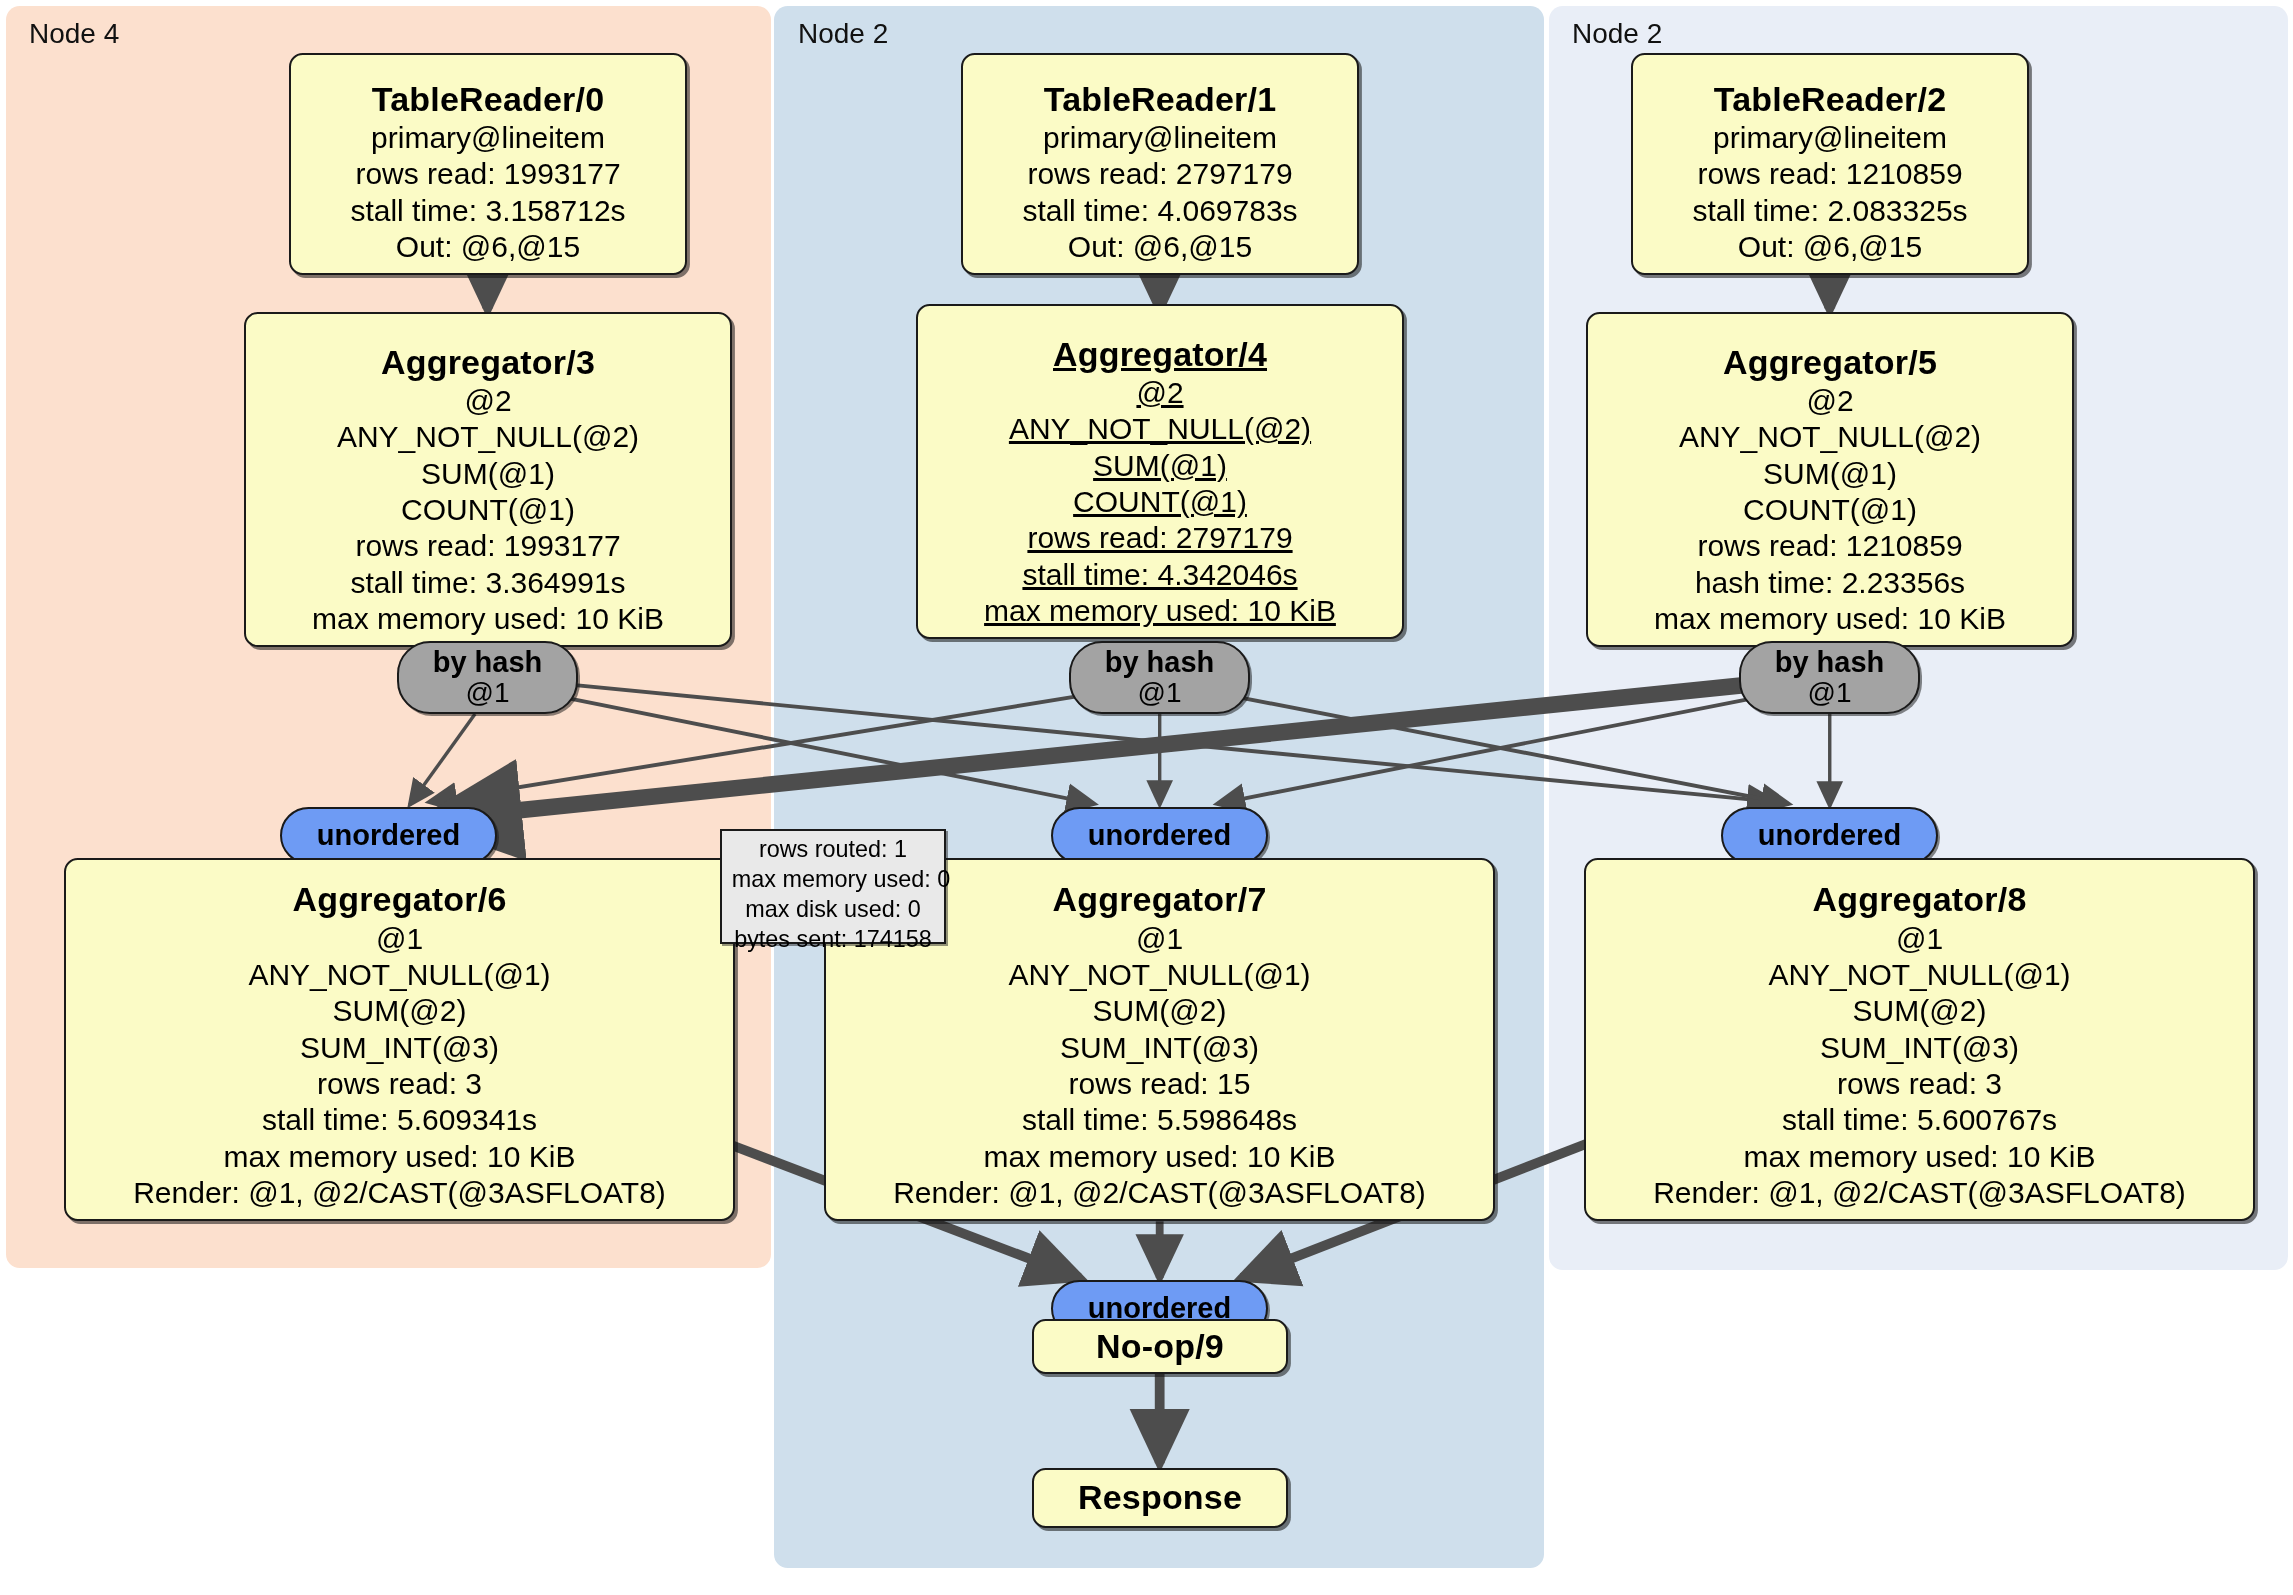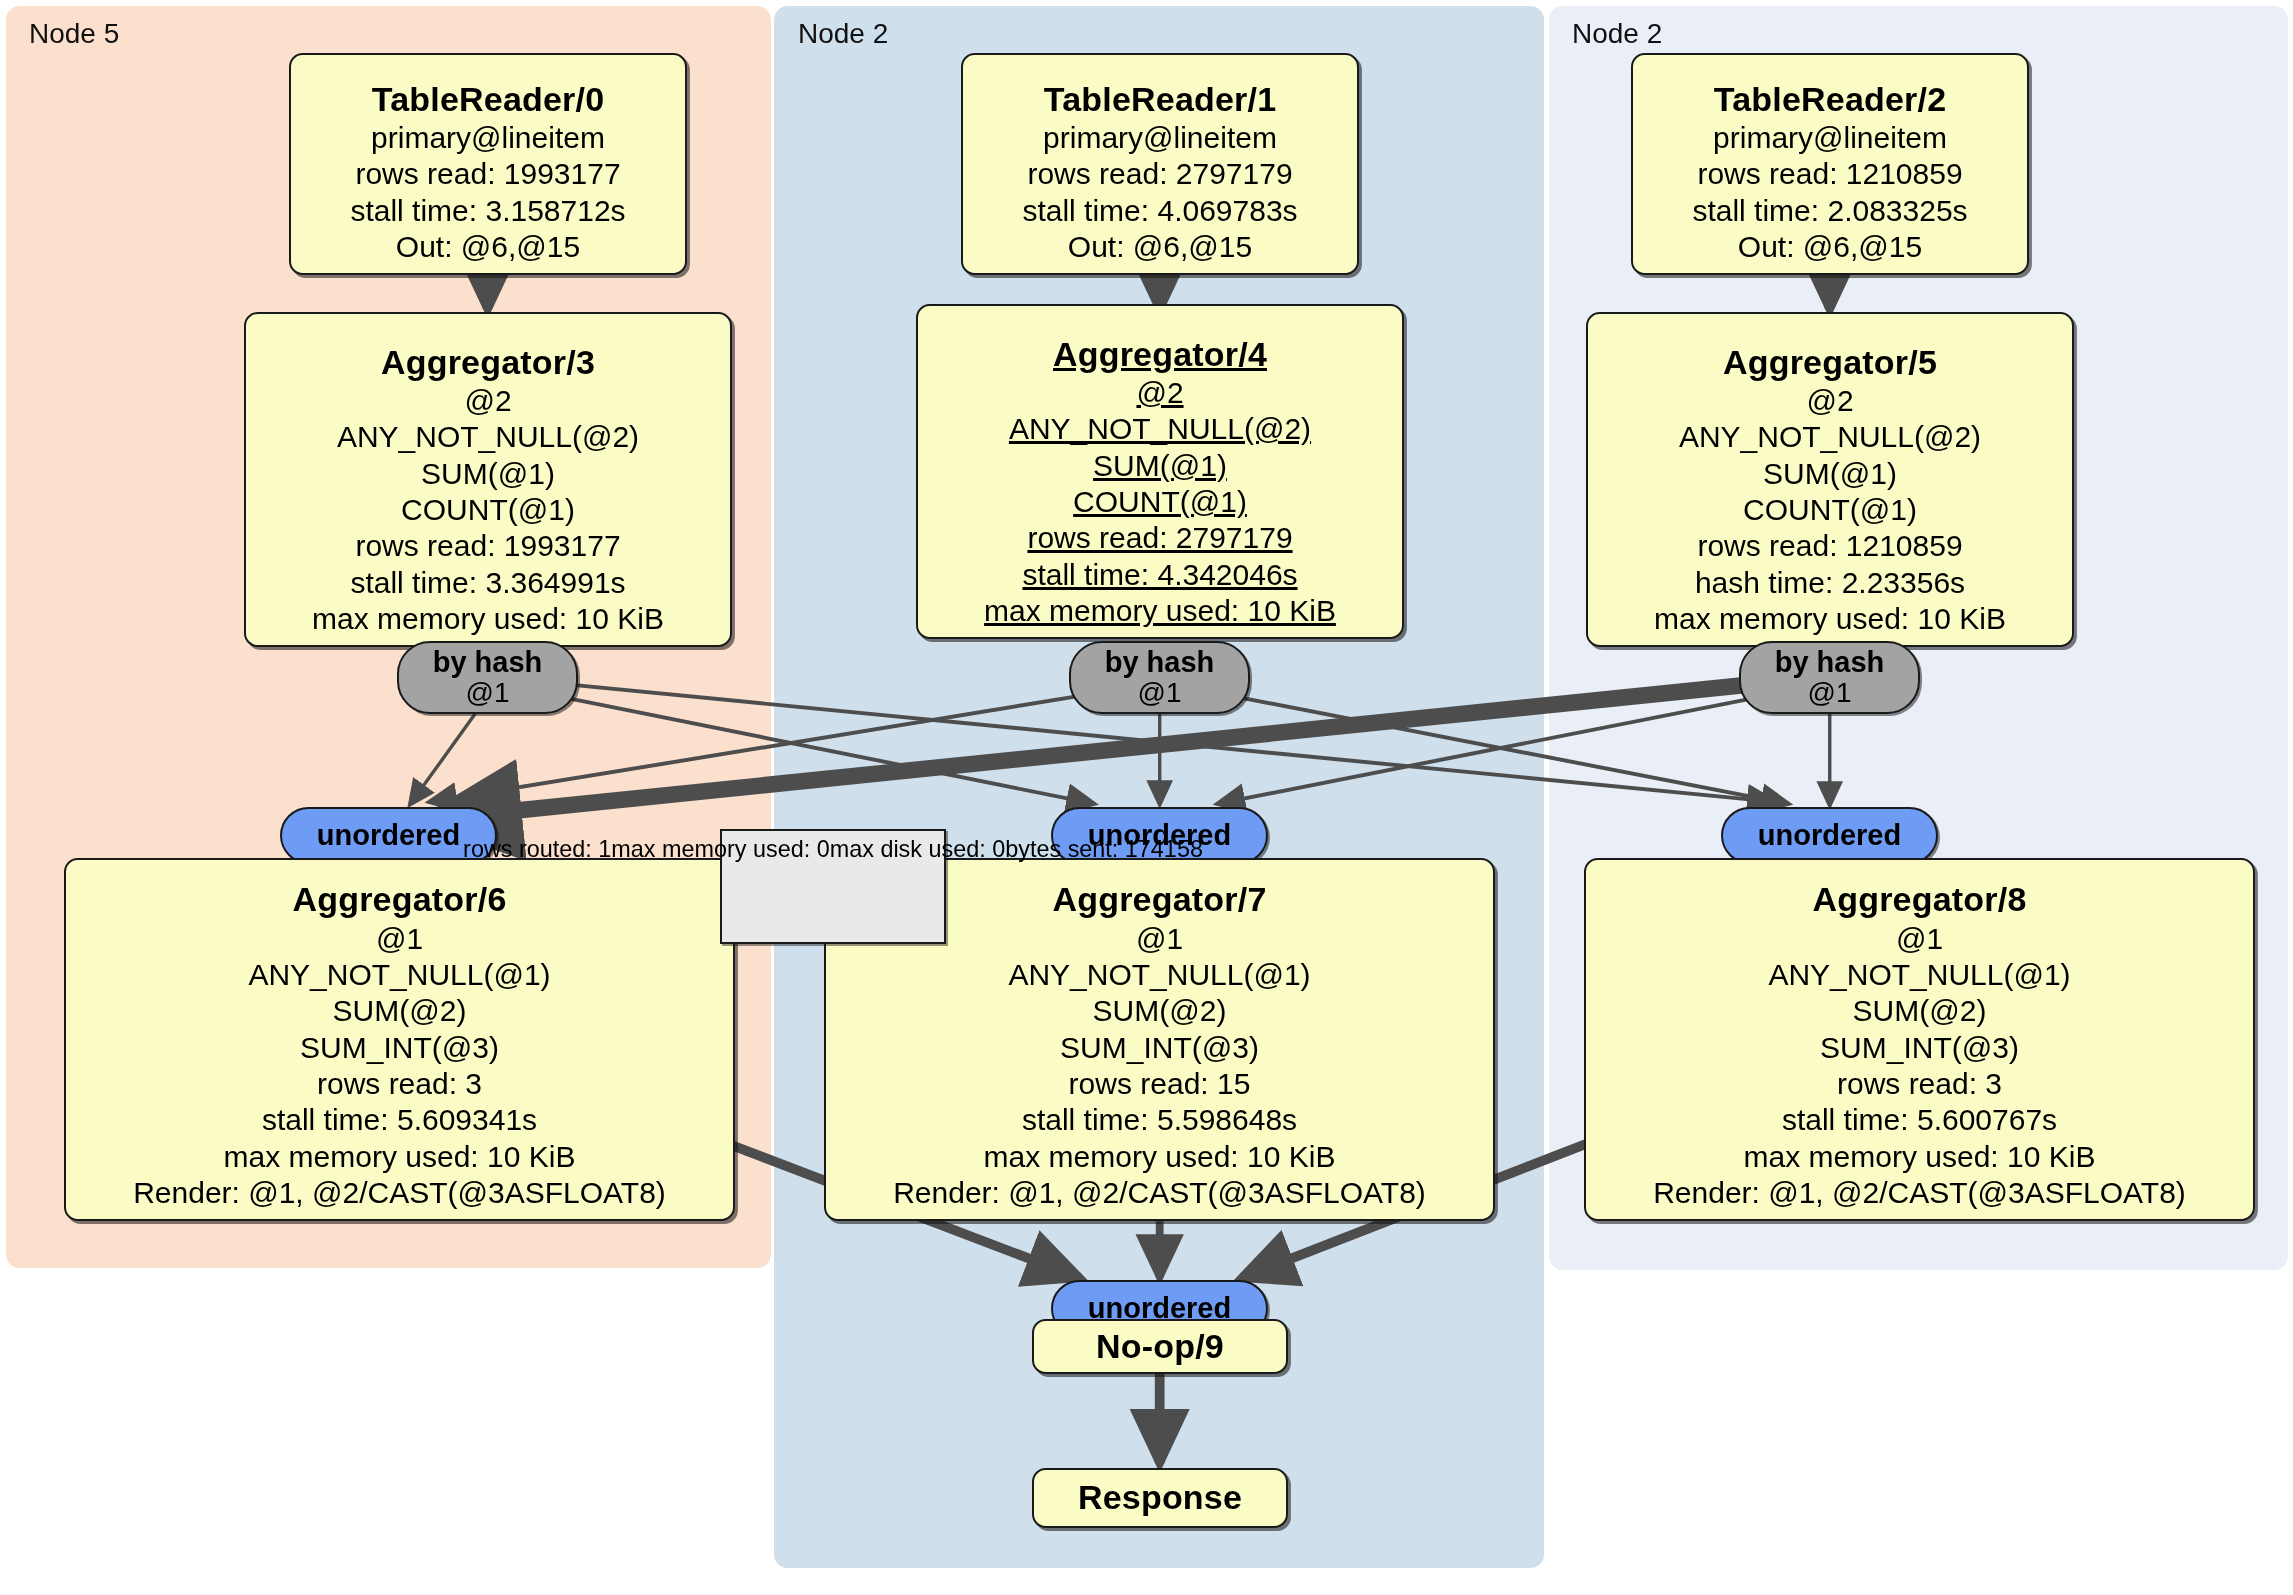--- a/index.html
+++ b/index.html
@@ -46,35 +46,35 @@
   .pill.byhash .t{font-weight:bold;font-size:29px;line-height:1.08;}
   .pill.byhash .s{font-size:28px;line-height:1.08;}
   .pill.unordered{background:#6E9BF4;}
   .pill.unordered .t{font-weight:bold;font-size:29px;line-height:1.05;}
 
   
   .statbox{
     position:absolute;box-sizing:border-box;
     background:#E9E9E9;border:2px solid #1a1a1a;
     text-align:center;padding:3.9px 9.8px;
-    display:flex;flex-direction:row;justify-content:center;
+    display:flex;flex-direction:column;justify-content:space-between;
     box-shadow:2px 2px 0 rgba(20,20,20,.45);
   }
   .statbox .line{font-size:23.4px;line-height:1.28;white-space:nowrap;color:#000;}
 </style>
 </head>
 <body>
 
 <div id="stage">
 
   <div class="cluster" style="left:5.9px;top:5.9px;width:765px;height:1262px;background:#FCE0CE;"></div>
   <div class="cluster" style="left:774px;top:5.9px;width:770px;height:1562px;background:#CFDFEC;"></div>
   <div class="cluster" style="left:1549px;top:5.9px;width:739px;height:1264px;background:#E9EEF7;"></div>
 
-  <div class="cluster-label" style="left:29px;top:19.5px;">Node 5</div>
+  <div class="cluster-label" style="left:29px;top:19.5px;">Node 4</div>
   <div class="cluster-label" style="left:798px;top:19.5px;">Node 2</div>
   <div class="cluster-label" style="left:1572px;top:19.5px;">Node 2</div>
 
   <svg id="edges" viewBox="0 0 2352 1636" xmlns="http://www.w3.org/2000/svg">
     <defs>
       <marker id="ah" markerWidth="9" markerHeight="9" refX="7.2" refY="4.5" orient="auto">
         <path d="M0,0.6 L8.4,4.5 L0,8.4 z" fill="#4d4d4d"></path>
       </marker>
       <marker id="ahT" markerWidth="7" markerHeight="7" refX="5.6" refY="3.5" orient="auto">
         <path d="M0,0.4 L6.6,3.5 L0,6.6 z" fill="#4d4d4d"></path>

